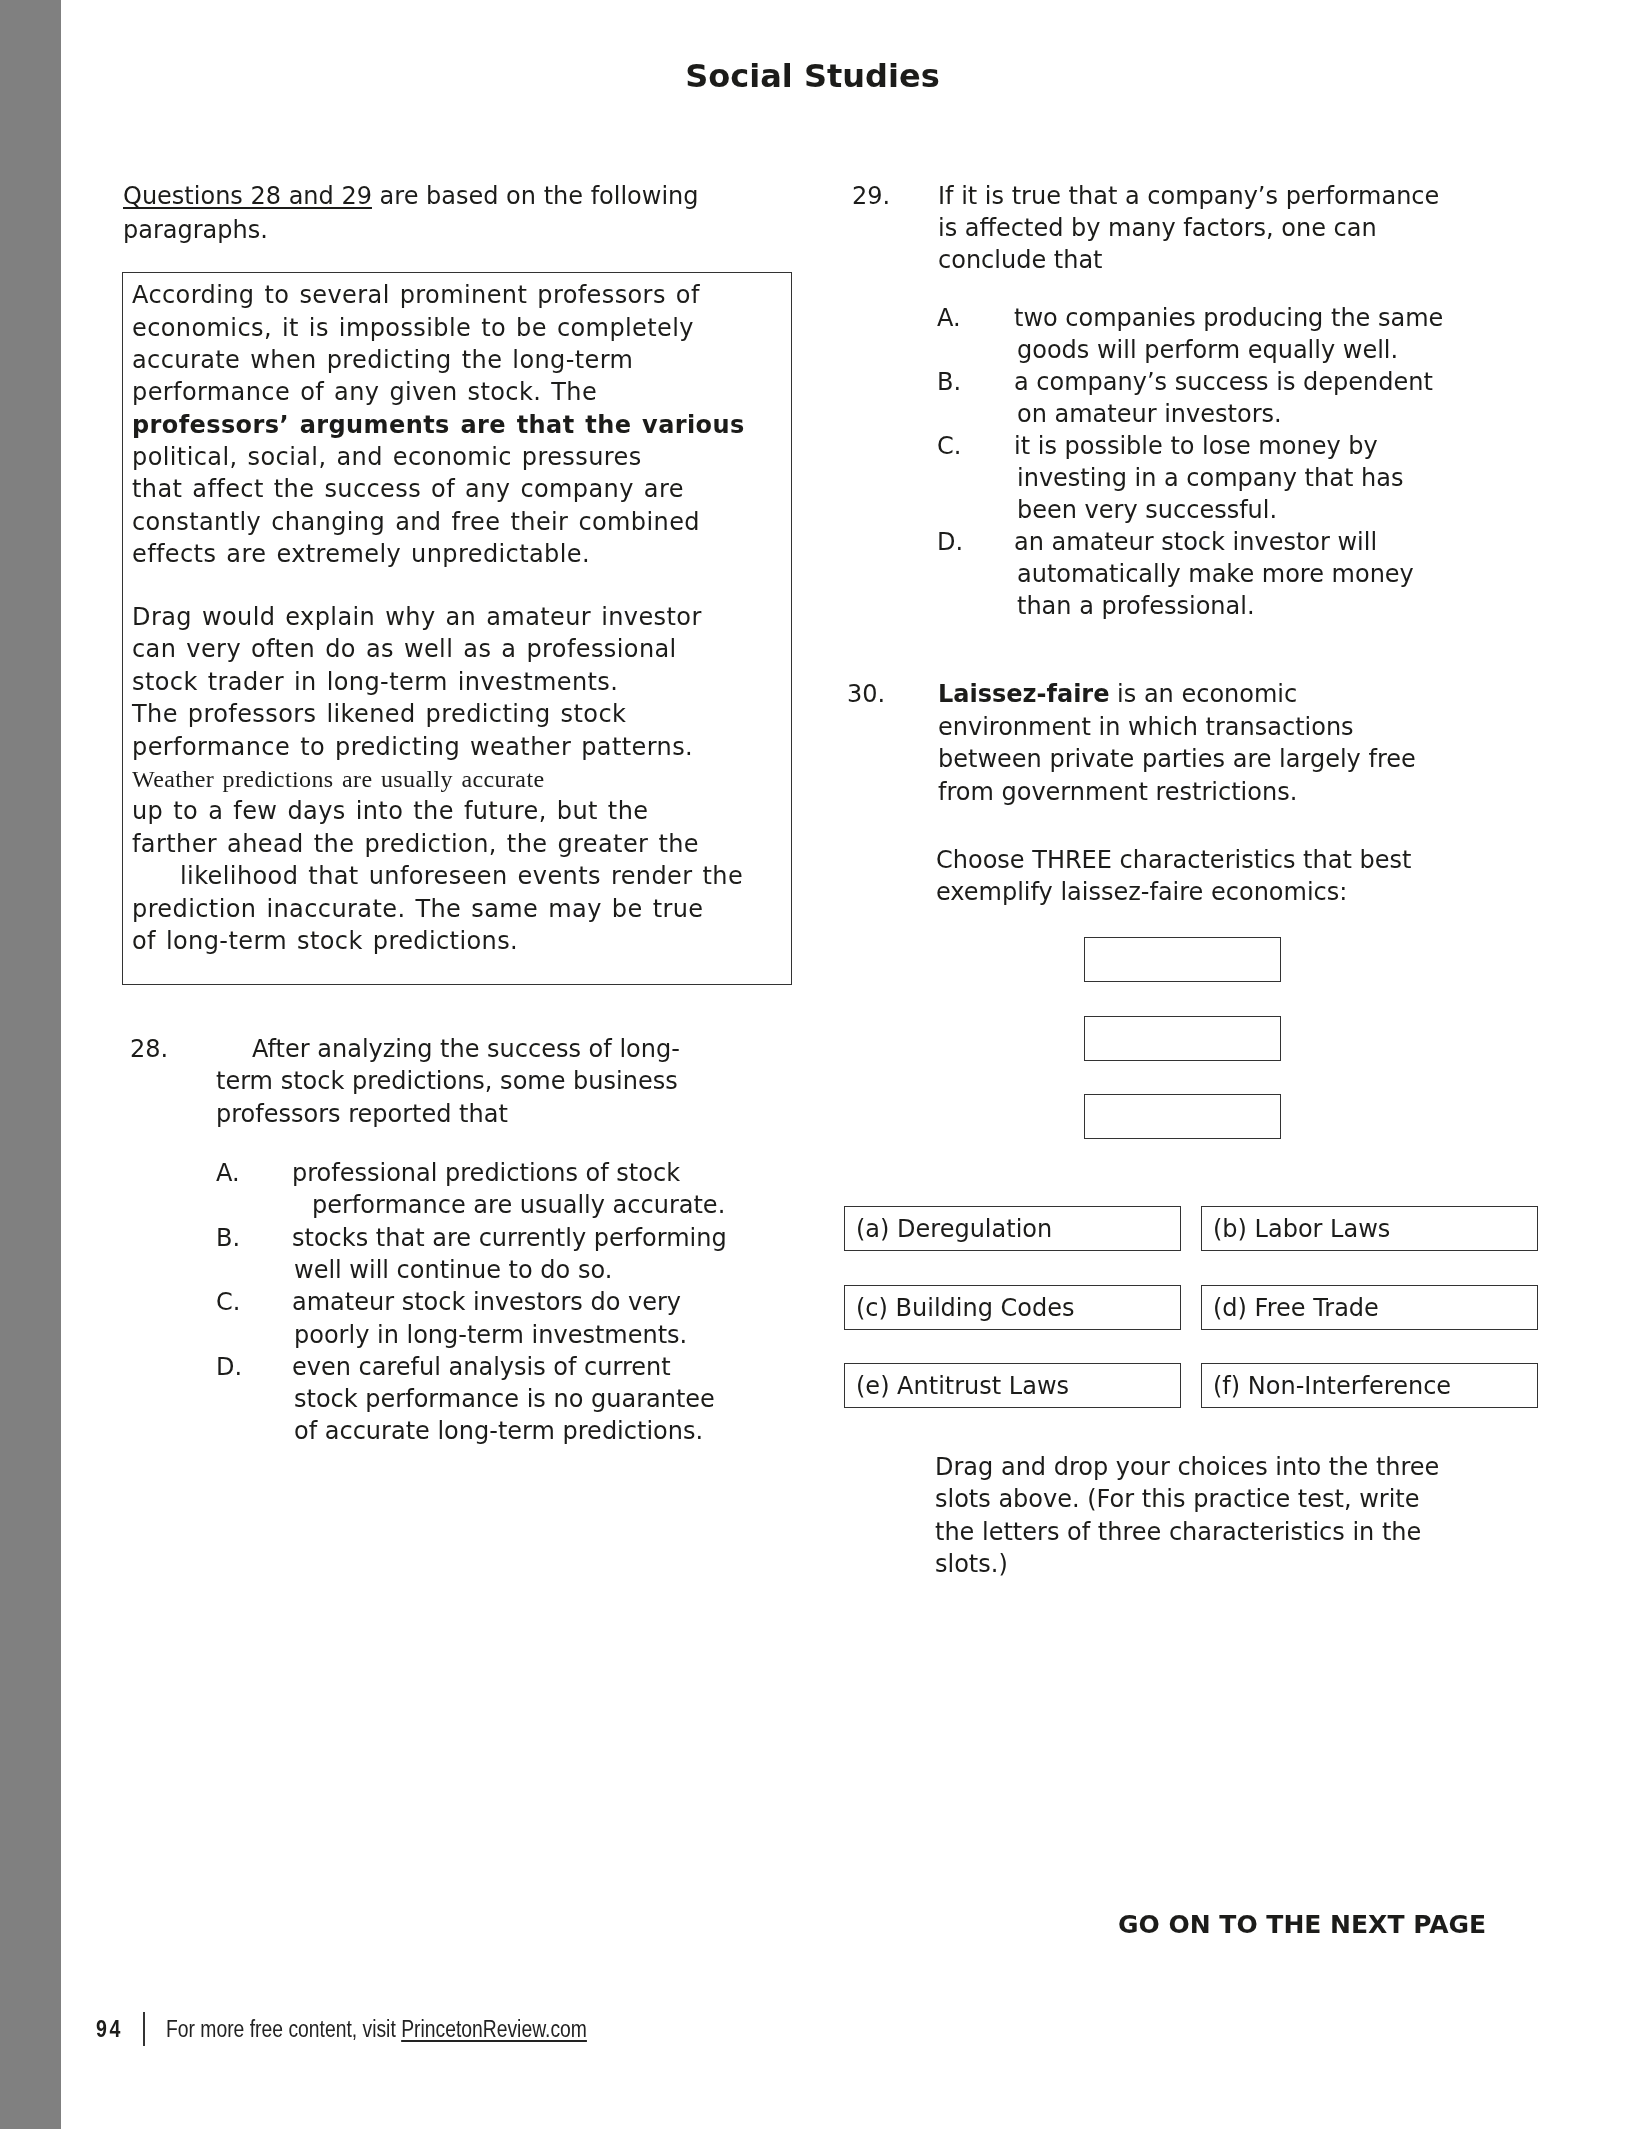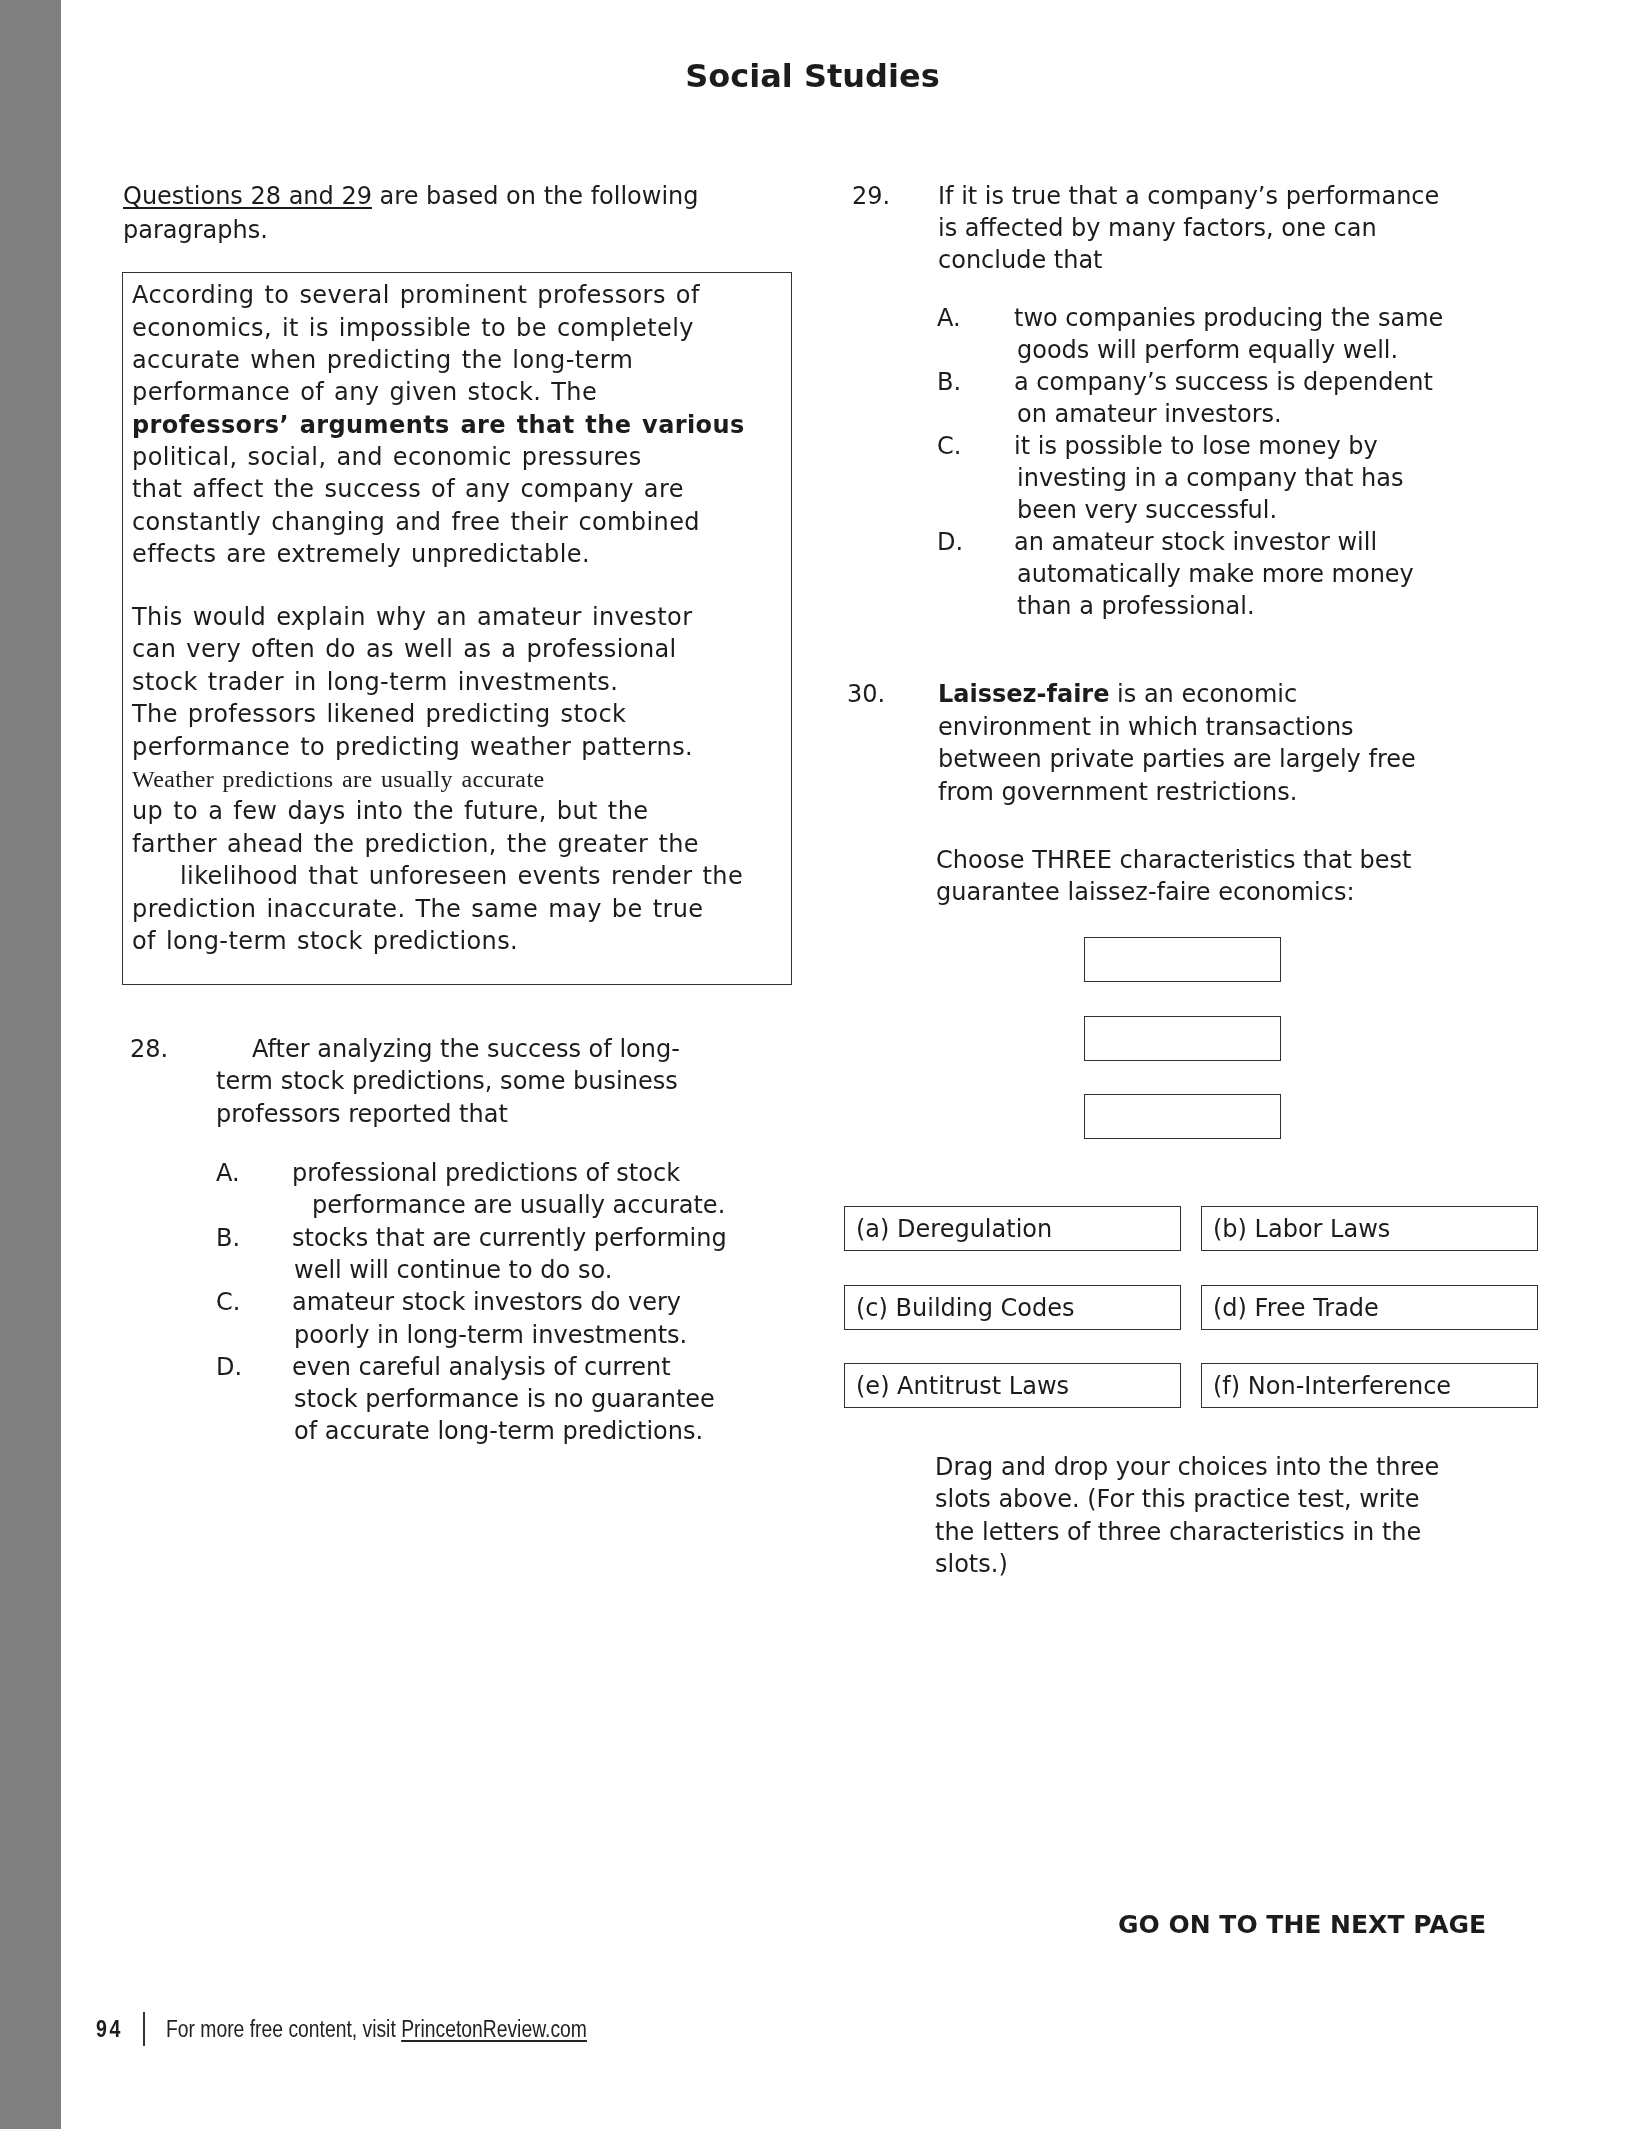--- a/index.html
+++ b/index.html
@@ -36,21 +36,21 @@
 <div id="passage-lines">
     <div class="ln wide" style="left: 132px; top: 283px;">According to several prominent professors of</div>
     <div class="ln wide" style="left: 132px; top: 316px;">economics, it is impossible to be completely</div>
     <div class="ln wide" style="left: 132px; top: 348px;">accurate when predicting the long-term</div>
     <div class="ln wide" style="left: 132px; top: 380px;">performance of any given stock. The</div>
     <div class="ln wide" style="left: 132px; top: 413px; font-weight: bold;">professors’ arguments are that the various</div>
     <div class="ln wide" style="left: 132px; top: 445px;">political, social, and economic pressures</div>
     <div class="ln wide" style="left: 132px; top: 477px;">that affect the success of any company are</div>
     <div class="ln wide" style="left: 132px; top: 510px;">constantly changing and free their combined</div>
     <div class="ln wide" style="left: 132px; top: 542px;">effects are extremely unpredictable.</div>
-    <div class="ln wide" style="left: 132px; top: 605px;">This would explain why an amateur investor</div>
+    <div class="ln wide" style="left: 132px; top: 605px;">Drag would explain why an amateur investor</div>
     <div class="ln wide" style="left: 132px; top: 637px;">can very often do as well as a professional</div>
     <div class="ln wide" style="left: 132px; top: 670px;">stock trader in long-term investments.</div>
     <div class="ln wide" style="left: 132px; top: 702px;">The professors likened predicting stock</div>
     <div class="ln wide" style="left: 132px; top: 735px;">performance to predicting weather patterns.</div>
     <div class="ln wide" style="left: 132px; top: 767px; font-family: Liberation Serif, serif;">Weather predictions are usually accurate</div>
     <div class="ln wide" style="left: 132px; top: 799px;">up to a few days into the future, but the</div>
     <div class="ln wide" style="left: 132px; top: 832px;">farther ahead the prediction, the greater the</div>
     <div class="ln wide" style="left: 132px; top: 864px; margin-left: 48px;">likelihood that unforeseen events render the</div>
     <div class="ln wide" style="left: 132px; top: 897px;">prediction inaccurate. The same may be true</div>
     <div class="ln wide" style="left: 132px; top: 929px;">of long-term stock predictions.</div>
@@ -116,21 +116,21 @@
 <div>
   <div class="ln" style="left:847px; top:682px;">30.</div>
   <div class="ln" style="left:938px; top:682px;"><b>Laissez-faire</b><span> is an economic</span></div>
   <div id="q30-stem">
       <div class="ln" style="left: 938px; top: 715px;">environment in which transactions</div>
       <div class="ln" style="left: 938px; top: 747px;">between private parties are largely free</div>
       <div class="ln" style="left: 938px; top: 780px;">from government restrictions.</div>
     </div>
   <div id="q30-prompt">
       <div class="ln" style="left: 936px; top: 848px;">Choose THREE characteristics that best</div>
-      <div class="ln" style="left: 936px; top: 880px;">guarantee laissez-faire economics:</div>
+      <div class="ln" style="left: 936px; top: 880px;">exemplify laissez-faire economics:</div>
     </div>
 
   <div class="slot" style="top:937px;"><span></span></div>
   <div class="slot" style="top:1016px;"><span></span></div>
   <div class="slot" style="top:1094px;"><span></span></div>
 
   <div class="choice" style="left:844px; top:1206px;">
       <span>(a) Deregulation</span>
     </div>
   <div class="choice" style="left:1201px; top:1206px;">

